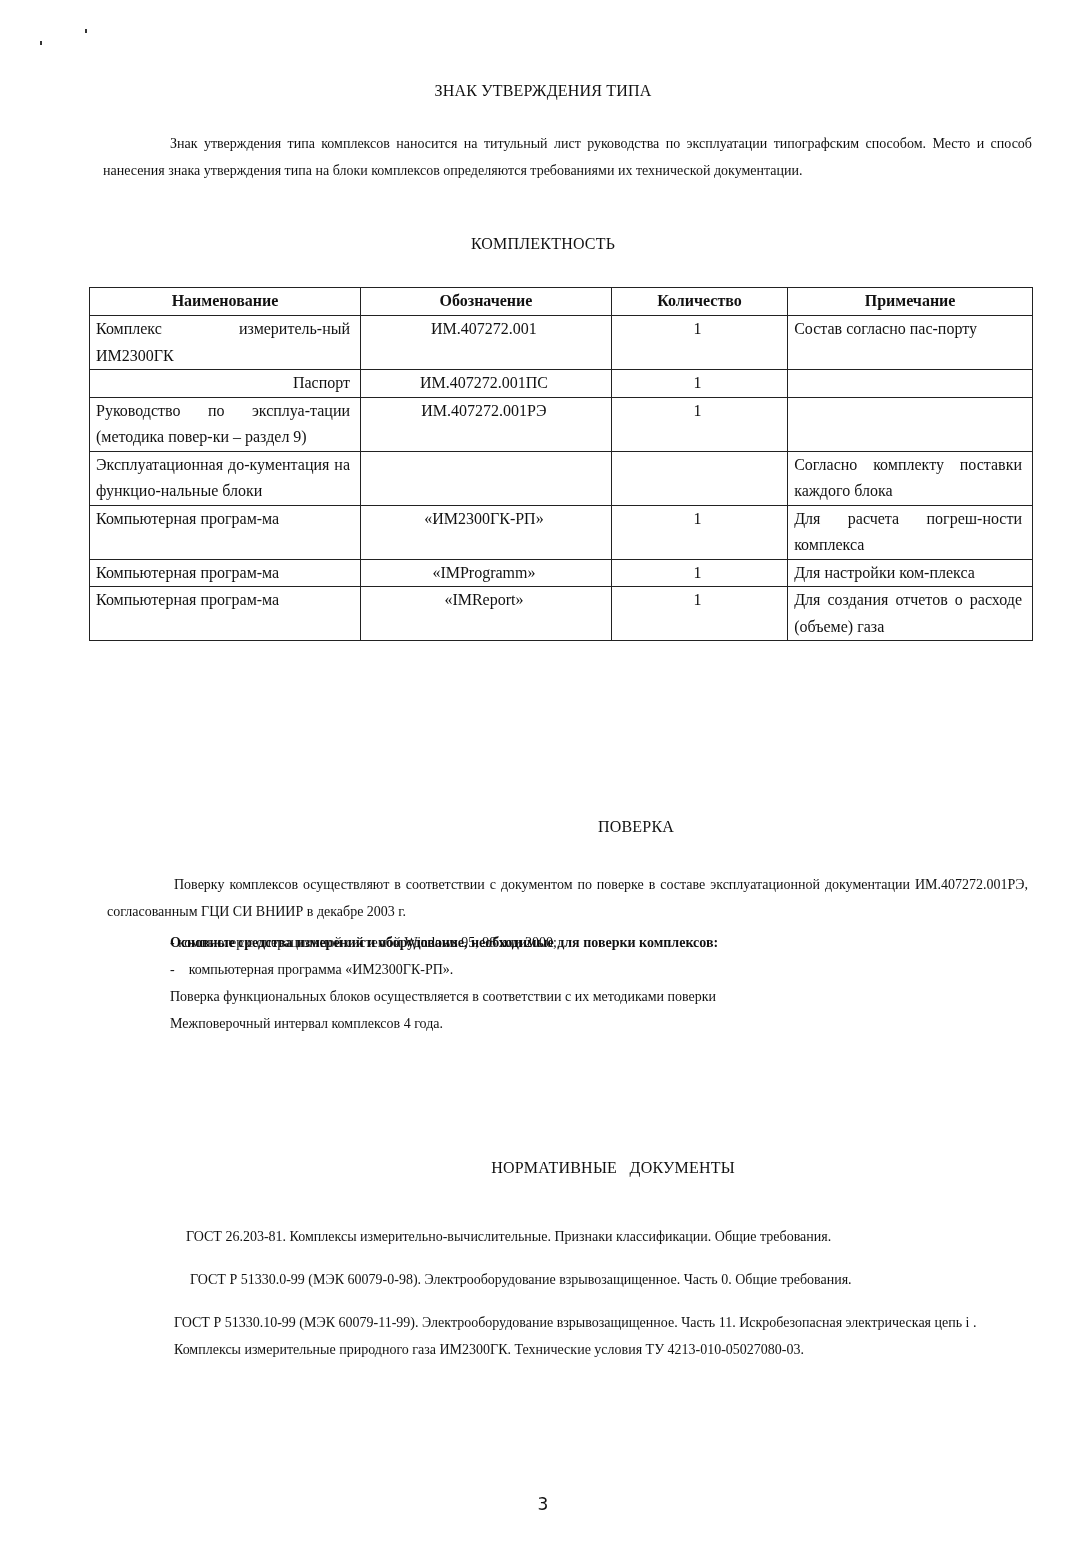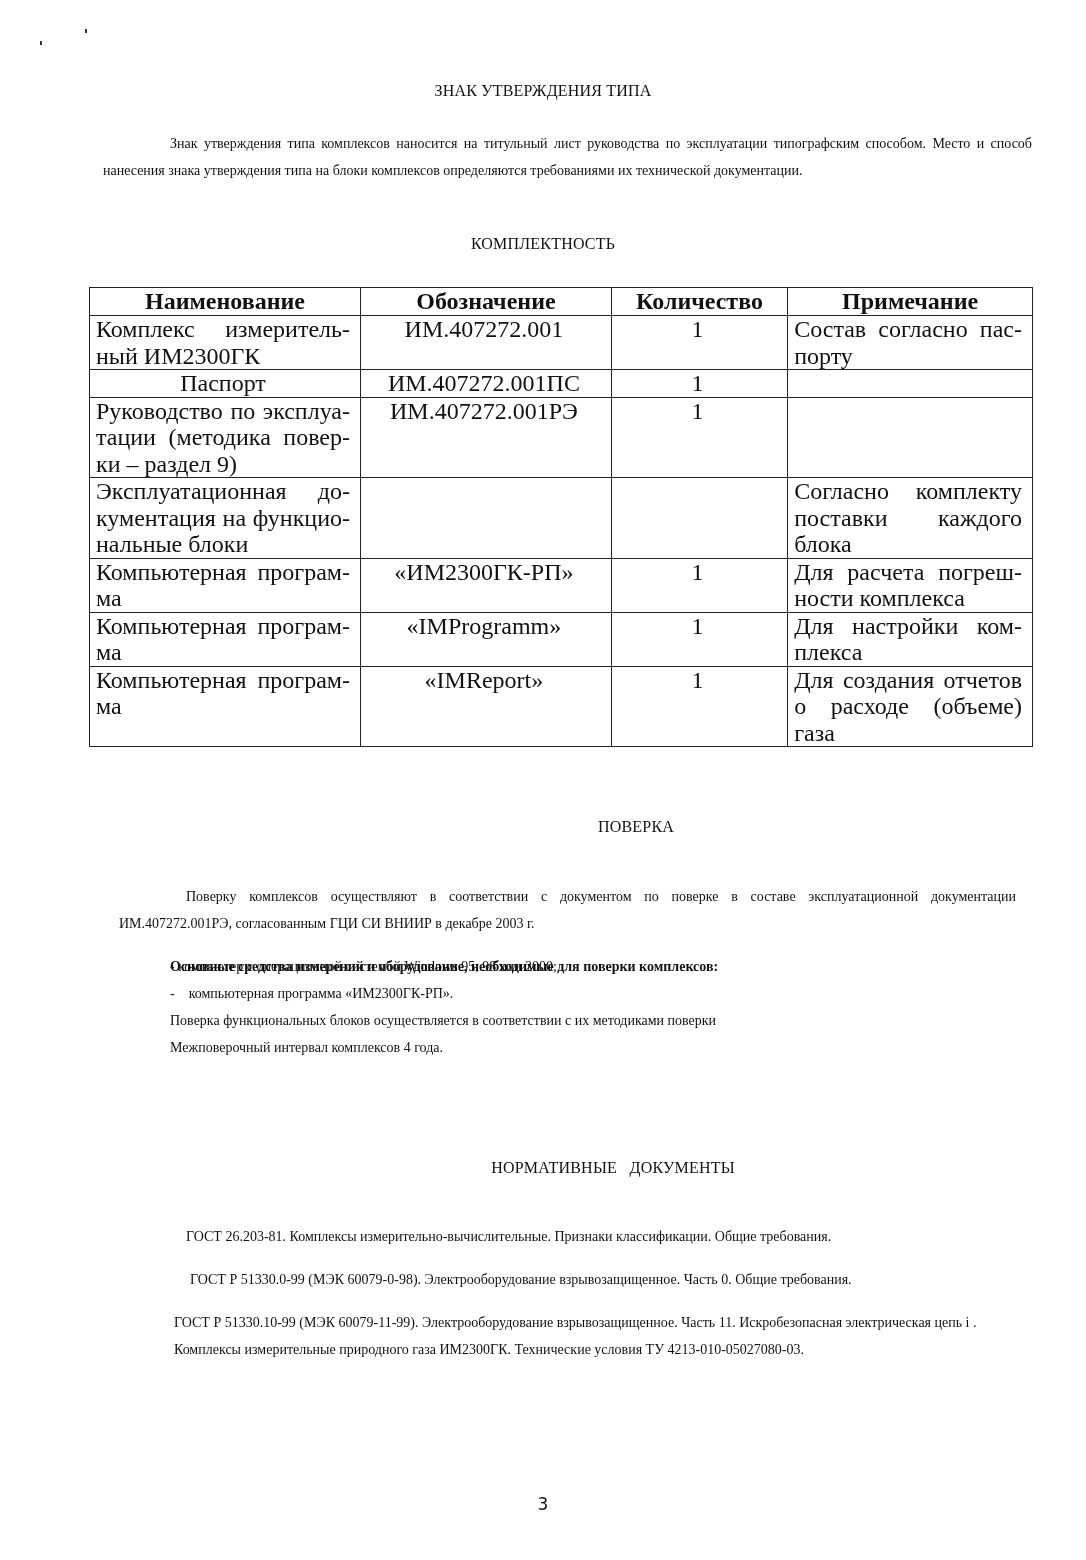--- a/index.html
+++ b/index.html
@@ -13,31 +13,31 @@
       position: absolute; left: 0; width: 1086px; text-align: center;
       font-size: 16px; letter-spacing: 0.2px;
     }
     .para {
       position: absolute; left: 103px; width: 929px;
       text-align: justify; line-height: 27px; font-size: 14px;
     }
     .indent { text-indent: 67px; }
     table.kt {
       position: absolute; left: 89px; top: 287px; width: 944px;
-      border-collapse: collapse; font-size: 24px; line-height: 26.5px;
+      border-collapse: collapse; font-size: 16px; line-height: 26.5px;
     }
     table.kt th, table.kt td {
       border: 1px solid #222; padding: 0 10px 0 6px; vertical-align: top;
     }
     table.kt th { font-weight: bold; text-align: center; height: 27px; padding: 0 4px; }
     .c-name { width: 252px; text-align: justify; }
     .c-des  { width: 232px; text-align: center; }
     .c-qty  { width: 158px; text-align: center; }
     .c-note { width: 226px; text-align: justify; }
-    .center { text-align: center; }
+    .center { text-align: right; }
     .pagenum {
       position: absolute; top: 1494px; left: 0; width: 1086px; text-align: center;
       font-family: "DejaVu Sans", sans-serif; font-size: 17px;
     }
     .listline { display: block; }
   </style>
 </head>
 <body>
 
 <div class="speck" style="left:40px;top:41px;"></div>
@@ -99,21 +99,21 @@
       <td class="c-des">«IMReport»</td>
       <td class="c-qty">1</td>
       <td class="c-note">Для создания отчетов о расходе (объеме) газа</td>
     </tr>
   </tbody>
 </table>
 
 <div class="heading" style="top:818px;left:93px;">ПОВЕРКА</div>
 
 <div class="para" style="top:867px;">
-  <p class="indent" style="margin:16px;">Поверку комплексов осуществляют в соответствии с документом по поверке в составе эксплуатационной документации  ИМ.407272.001РЭ,  согласованным  ГЦИ СИ ВНИИР в декабре 2003 г.</p>
+  <p class="indent" style="margin:4px;">Поверку комплексов осуществляют в соответствии с документом по поверке в составе эксплуатационной документации  ИМ.407272.001РЭ,  согласованным  ГЦИ СИ ВНИИР в декабре 2003 г.</p>
   <p class="indent" style="margin:0;font-weight:bold;">Основные средства измерений и оборудование, необходимые для поверки комплексов:</p>
   <span class="listline" style="padding-left:67px;margin-top:-27px;">- компьютер с операционной системой Windows 95, 98 или 2000;</span>
   <span class="listline" style="padding-left:67px;white-space:pre;">-    компьютерная программа «ИМ2300ГК-РП».</span>
   <p class="indent" style="margin:0;text-align:left;">Поверка функциональных блоков осуществляется в соответствии с их методиками поверки</p>
   <p class="indent" style="margin:0;">Межповерочный интервал комплексов 4 года.</p>
 </div>
 
 <div class="heading" style="top:1159px;left:70px;white-space:pre;">НОРМАТИВНЫЕ   ДОКУМЕНТЫ</div>
 
 <div class="para" style="top:1211px;left:107px;width:925px;">

